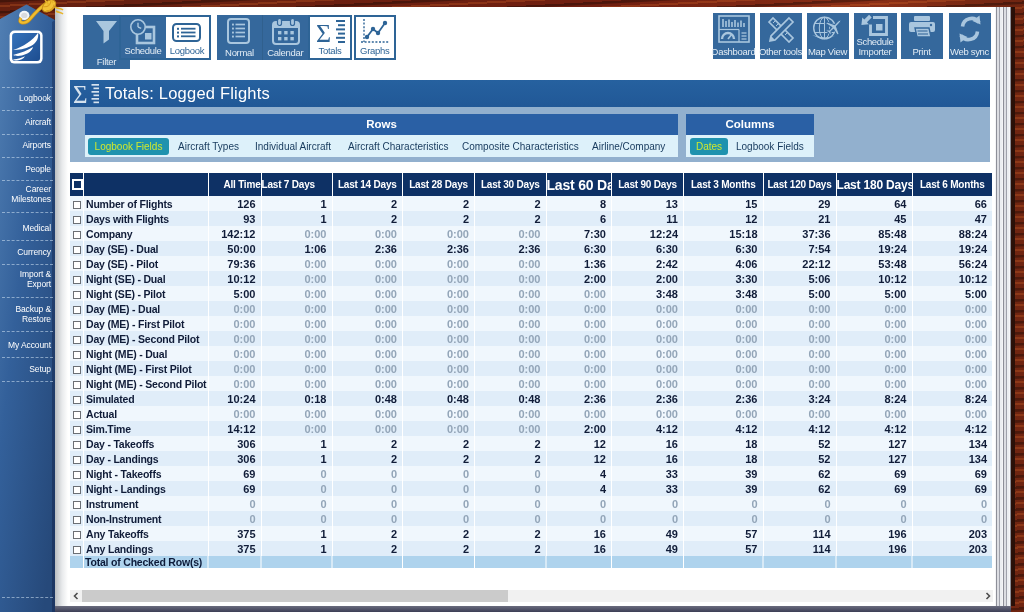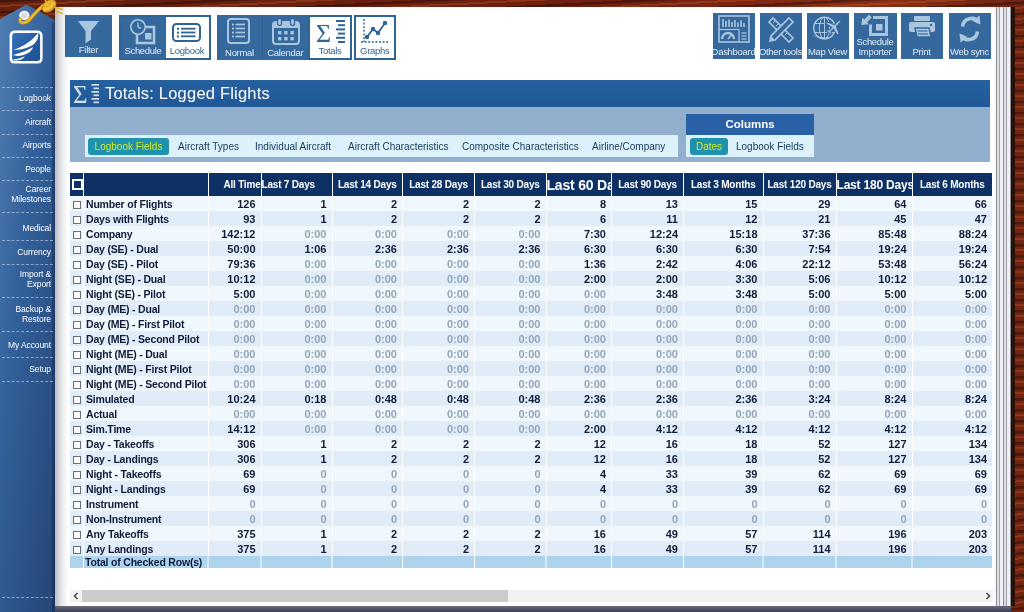--- a/index.html
+++ b/index.html
@@ -123,21 +123,21 @@
 <div class="mi" style="top:183.8px;">Career<br>Milestones</div>
 <div class="mi" style="top:223px;">Medical</div>
 <div class="mi" style="top:247px;">Currency</div>
 <div class="mi" style="top:269px;">Import &amp;<br>Export</div>
 <div class="mi" style="top:303.5px;">Backup &amp;<br>Restore</div>
 <div class="mi" style="top:340.1px;">My Account</div>
 <div class="mi" style="top:363.7px;">Setup</div>
 </div>
 </div>
 
-<div class="tbtn" style="left:65px;top:15px;width:47px;height:42px;">
+<div class="tbtn" style="left:83px;top:15px;width:47px;height:54px;">
 <svg width="24" height="25" viewBox="0 0 24 25" style="position:absolute;left:12px;top:6px">
 <path d="M1,0 h21 l-8,10 v8.5 l-5.5,4 v-12.5 z" fill="#a9c6de"></path>
 </svg>
 <div class="lab">Filter</div>
 </div>
 <div class="grp" style="left:118.5px;top:15px;width:92px;height:45px;">
 <div class="tbtn" style="left:0;top:0;width:45px;height:41px;">
 <svg width="28" height="26" viewBox="0 0 28 26" style="position:absolute;left:8px;top:2px">
 <rect x="8" y="8" width="17" height="16" fill="none" stroke="#a9c6de" stroke-width="2.6"></rect>
 <rect x="16" y="14" width="6.5" height="6.5" fill="#a9c6de"></rect>
@@ -329,20 +329,21 @@
 <rect x="19.5" y="10" width="7.5" height="1.7"></rect>
           <rect x="21.5" y="13.5" width="5.5" height="1.7"></rect>
 <rect x="19.5" y="17" width="7.5" height="1.7"></rect>
           <rect x="21.5" y="20.5" width="5.5" height="1.7"></rect>
 </g>
 </svg>
 <div class="t">Totals: Logged Flights</div>
 </div>
 
 <div class="abs" id="band"></div>
+<div class="phead" style="left:85px;top:114px;width:593px;height:21px;">Rows</div>
 <div class="pstrip" style="left:85px;top:135px;width:593px;height:22px;">
  <span class="tab sel" style="left:3px;width:81px;">Logbook Fields</span>
  <span class="tab" style="left:93px;">Aircraft Types</span>
  <span class="tab" style="left:170px;">Individual Aircraft</span>
  <span class="tab" style="left:263px;">Aircraft Characteristics</span>
  <span class="tab" style="left:377px;">Composite Characteristics</span>
  <span class="tab" style="left:507px;">Airline/Company</span>
 </div>
 <div class="phead" style="left:686px;top:114px;width:128px;height:21px;">Columns</div>
 <div class="pstrip" style="left:686px;top:135px;width:128px;height:22px;">

